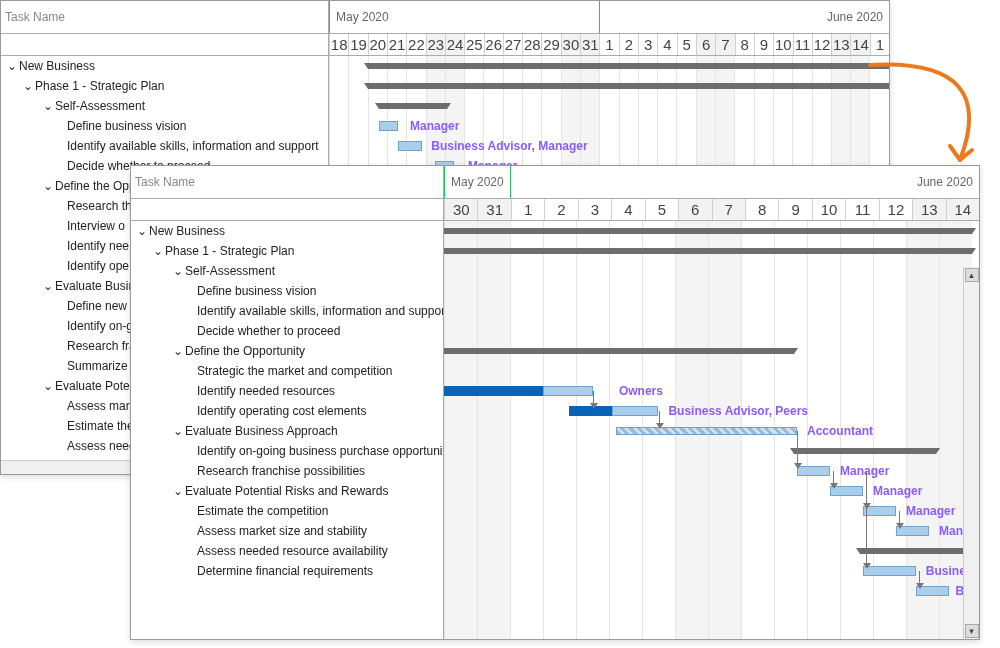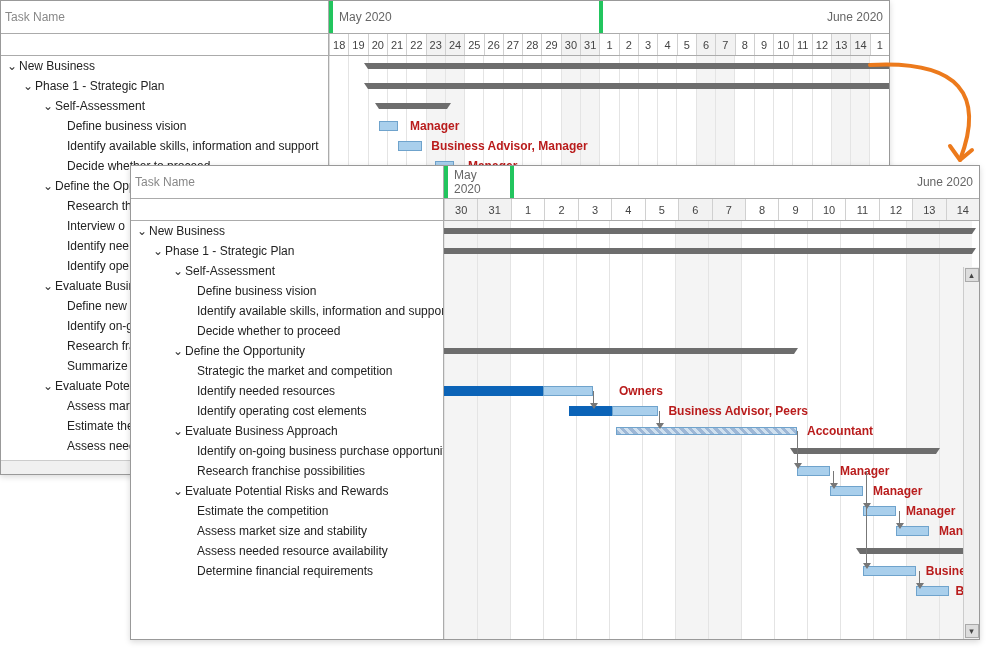--- a/index.html
+++ b/index.html
@@ -34,29 +34,29 @@
     color:#888;
     background:#fff;
   }
   .panel.back  { --taskw: 328px; }
   .panel.front { --taskw: 313px; }
 
   .time-header {
     flex:1; display:flex; position:relative; background:#fff;
   }
   .time-header .month {
-    border-left:4px solid #22c55e;
+    border-left:1px solid #22c55e;
     display:flex; align-items:center;
     padding:16px 6px;
     color:#666;
   }
   .time-header.days .tick {
     flex:1; border-left:1px solid #d0d0d0;
     display:flex; align-items:center; justify-content:center;
-    color:#444; font-size:11px;
+    color:#444; font-size:15px;
   }
   .time-header.days .tick.wk { background:#f2f2f2; }
 
   .body { flex:1; display:flex; overflow:hidden; position:relative;}
   .task-col {
     width: var(--taskw);
     border-right:1px solid #ababab;
     overflow:hidden;
     font-size:12px;
   }
@@ -93,21 +93,21 @@
   .summary::after { right:-4px; border-right:4px solid transparent; }
 
   .taskbar {
     position:absolute; top:5px; height:10px;
     background:#0b63b7; 
     border:1px solid #0b63b7;
   }
   .taskbar.light { background:#a9cfec; border-color:#6fa3cc;}
   .taskbar.done  { background:#0b63b7; }
   .assignee {
-    position:absolute; top:2px; font-weight:700; color:#b91c1c; font-size:12px; white-space:nowrap;
+    position:absolute; top:2px; font-weight:700; color:#8b5cf6; font-size:12px; white-space:nowrap;
   }
   .hatched {
     position:absolute; top:6px; height:8px;
     background: repeating-linear-gradient(45deg,#9db7d6 0 3px,#cfe0ef 3px 6px);
     border:1px solid #6fa3cc;
   }
 
   .link {
     position:absolute; border-color:#777; border-style:solid; border-width:0;
   }

